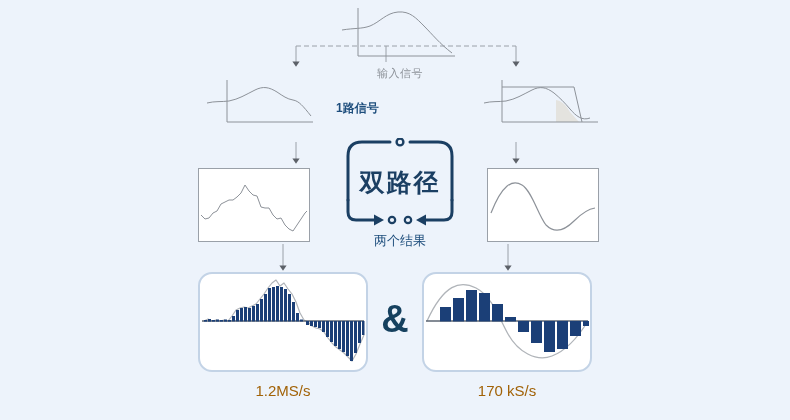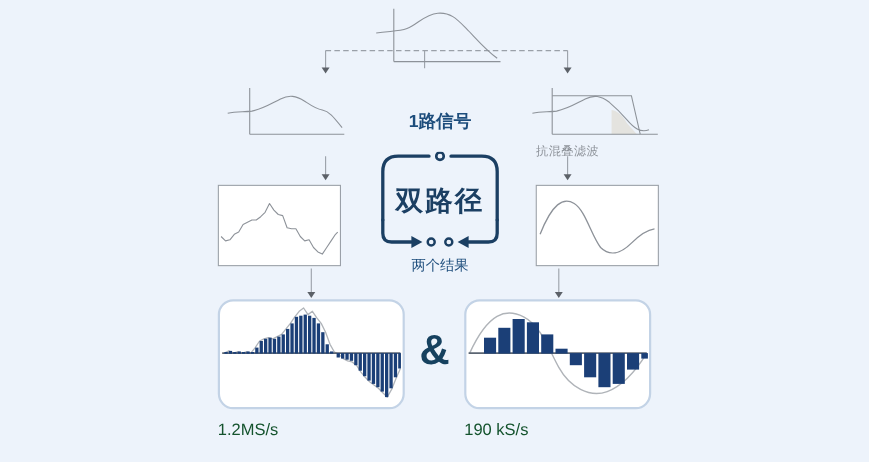--- a/index.html
+++ b/index.html
@@ -12,32 +12,32 @@
   }
   #stage{position:absolute;left:0;top:0;width:790px;height:420px;}
   .abs{position:absolute;}
 
   
   .cap-gray{
     color:#8d9299;font-size:11px;letter-spacing:.5px;
     text-align:center;white-space:nowrap;
   }
   .cap-navy-lg{
-    color:#1d4d7c;font-size:16px;font-weight:bold;
-    text-align:center;white-space:nowrap;
+    color:#1d4d7c;font-size:12px;font-weight:bold;
+    white-space:nowrap;
   }
   .cap-navy-md{
     color:#1d4d7c;font-size:13px;text-align:center;white-space:nowrap;
   }
   .badge-text{
     color:#1b3f63;font-size:25px;font-weight:bold;letter-spacing:2px;
     text-align:center;white-space:nowrap;
   }
   .rate-text{
-    color:#14532d;font-size:15px;white-space:nowrap;
+    color:#a16207;font-size:15px;text-align:center;white-space:nowrap;
   }
   .amp{
     color:#16415f;font-size:38px;font-weight:bold;
     text-align:center;line-height:1;
   }
 
   
   .minibox{
     background:#ffffff;border:1px solid #9aa0a8;box-sizing:border-box;
   }
@@ -78,20 +78,21 @@
 
   <div class="abs" style="left:340;top:6px;left:340px;">
     <svg width="120" height="58" viewBox="0 0 120 58">
       <g stroke="#8d9299" stroke-width="1" fill="none">
         <path d="M18,2 L18,50"></path>
         <path d="M18,50 L115,50"></path>
         <path d="M2,24 C14,22 22,23 30,20 C40,16 46,7 58,6 C70,5 76,12 84,20 C92,28 100,38 112,47"></path>
       </g>
     </svg>
   </div>
+  <div class="abs cap-gray" style="left:336px;top:66px;width:128px;">输入信号</div>
   <div class="abs cap-navy-lg" style="left:336px;top:100px;width:128px;">1路信号</div>
 
   <div class="abs" style="left:205px;top:78px;">
     <svg width="110" height="52" viewBox="0 0 110 52">
       <g stroke="#8d9299" stroke-width="1" fill="none">
         <path d="M22,2 L22,44"></path>
         <path d="M22,44 L108,44"></path>
         <path d="M2,25 C10,23 16,24 24,23 C34,21 40,17 50,12 C58,8 64,9 72,14 C78,18 82,21 88,22 C94,23 98,28 106,38"></path>
       </g>
     </svg>
@@ -104,21 +105,20 @@
       <g stroke="#8d9299" stroke-width="1" fill="none">
         <path d="M20,2 L20,44"></path>
         <path d="M20,44 L116,44"></path>
 
         <path d="M20,9 L92,9 L100,44"></path>
 
         <path d="M2,25 C10,23 16,24 24,23 C34,21 40,17 50,12 C58,8 64,9 72,15 C78,20 82,24 88,31 C94,38 100,43 108,40"></path>
       </g>
     </svg>
   </div>
-  <div class="abs cap-gray" style="left:452px;top:130px;width:128px;">抗混叠滤波</div>
 
   <div class="abs minibox" style="left:198px;top:168px;width:112px;height:74px;">
     <svg width="110" height="72" viewBox="0 0 110 72">
       <path d="M2,46 L6,50 L10,49 L14,44 L18,42 L22,35 L26,33 L30,31 L34,31 L38,28 L42,24 L46,16 L50,22 L54,26 L58,27 L62,38 L66,39 L70,39 L74,46 L78,50 L82,49 L86,56 L90,60 L94,62 L98,56 L102,50 L106,44 L108,42" stroke="#8d9299" stroke-width="1" fill="none" stroke-linejoin="round"></path>
     </svg>
   </div>
 
   <div class="abs minibox" style="left:487px;top:168px;width:112px;height:74px;">
     <svg width="110" height="72" viewBox="0 0 110 72">
       <path d="M3,44 C14,16 24,10 34,16 C44,22 50,46 58,56 C66,64 76,62 86,52 C94,44 100,40 107,39" stroke="#8d9299" stroke-width="1.2" fill="none"></path>
@@ -218,15 +218,15 @@
         <rect x="81" y="43" width="11" height="4.4"></rect>
         <rect x="94" y="47" width="11" height="11"></rect>
         <rect x="107" y="47" width="11" height="22"></rect>
         <rect x="120" y="47" width="11" height="31"></rect>
         <rect x="133" y="47" width="11" height="28"></rect>
         <rect x="146" y="47" width="11" height="15"></rect>
         <rect x="159" y="47" width="6" height="5"></rect>
       </g>
     </svg>
   </div>
-  <div class="abs rate-text" style="left:422px;top:382px;width:170px;">190 kS/s</div>
+  <div class="abs rate-text" style="left:422px;top:382px;width:170px;">170 kS/s</div>
 
 </div>
 
 </body></html>

